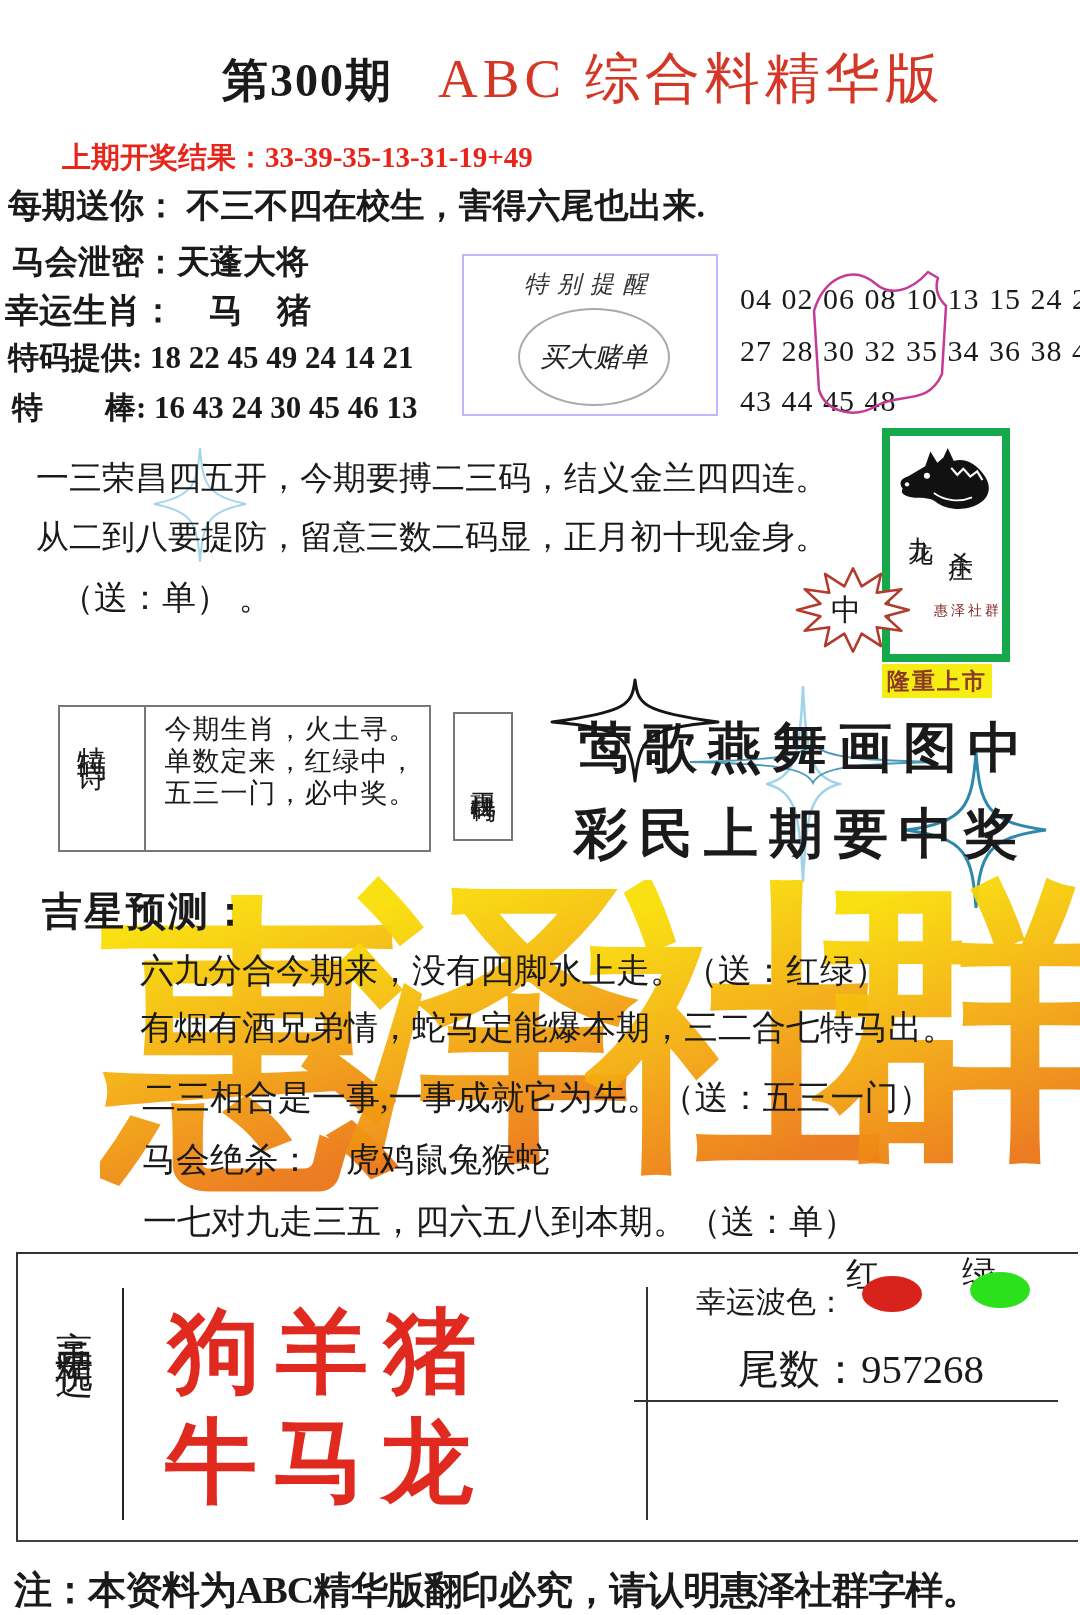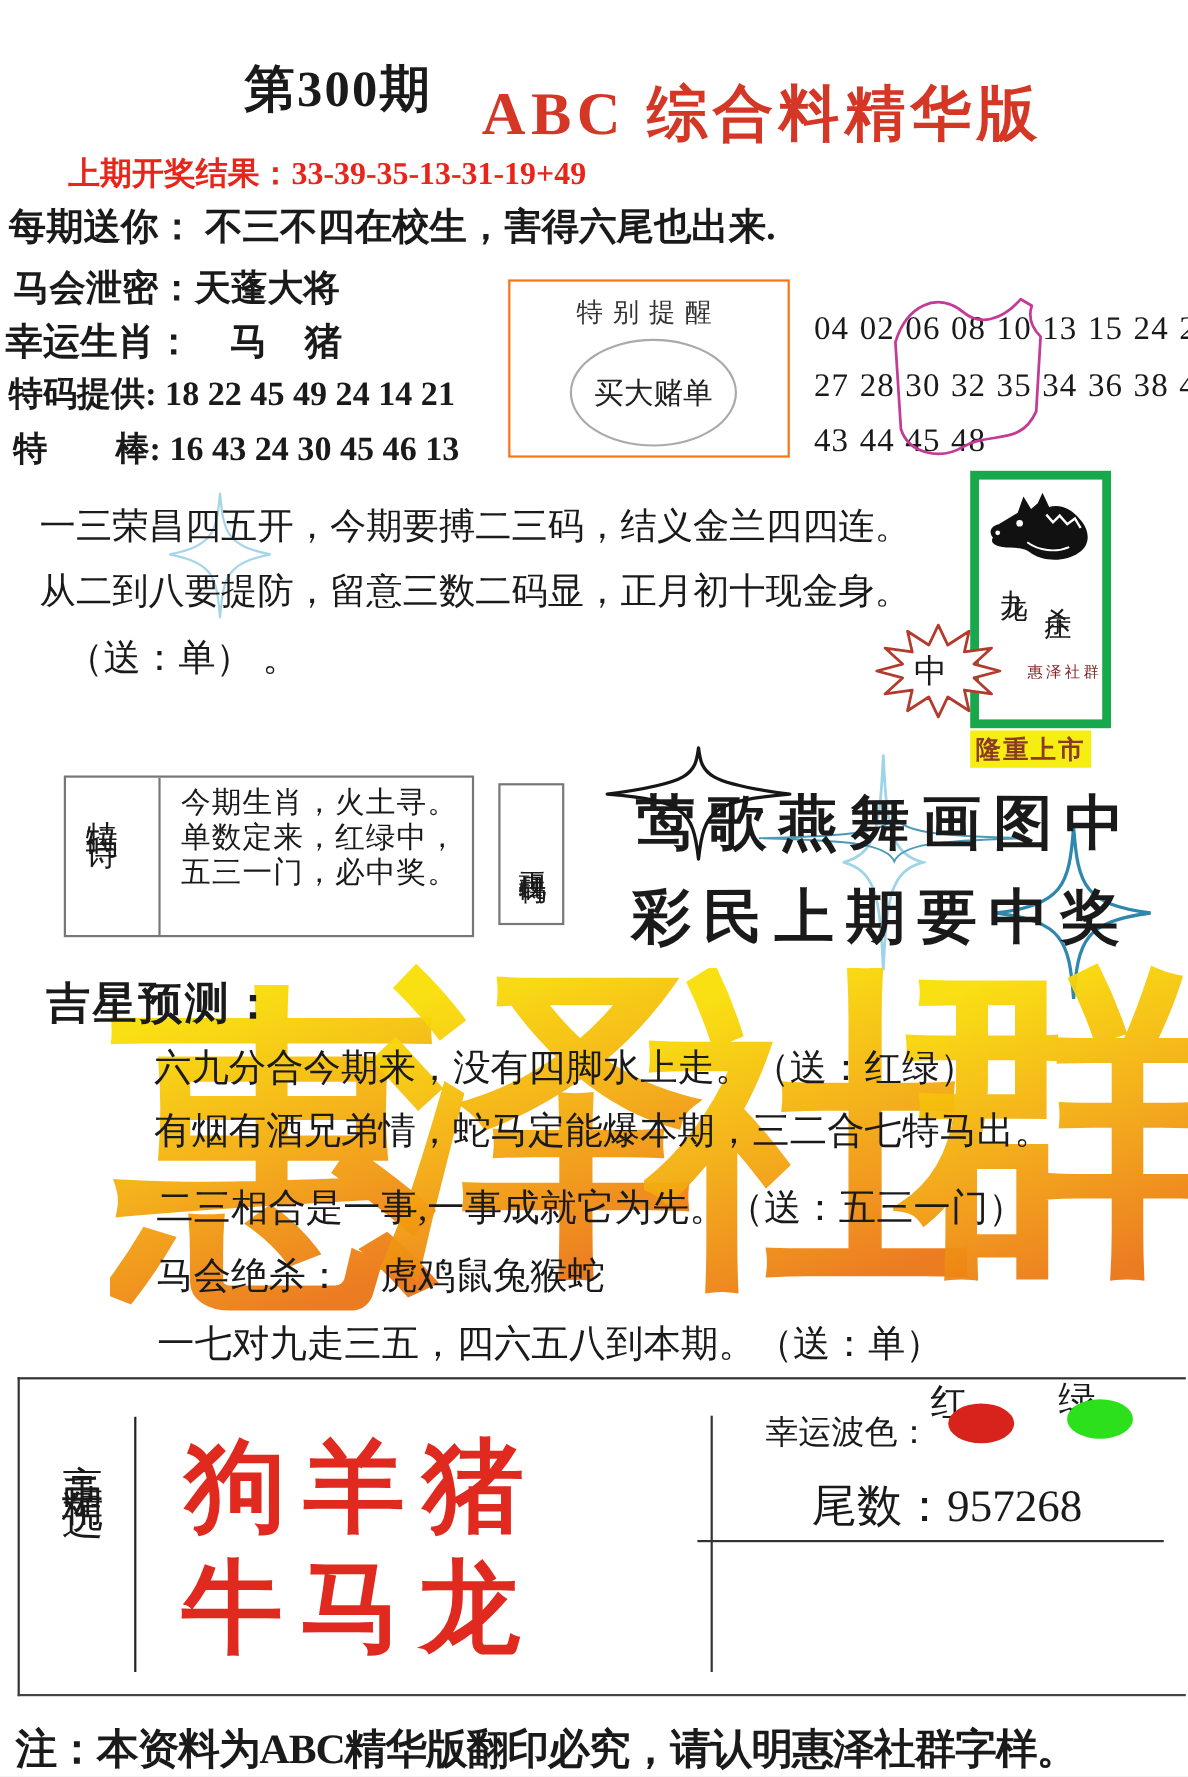--- a/index.html
+++ b/index.html
@@ -9,33 +9,33 @@
     font-family:"Liberation Serif","DejaVu Serif",serif;
     color:#1a1a1a;
   }
   .abs{position:absolute;white-space:nowrap;}
   .z1{z-index:1;}
   .deco{z-index:2;pointer-events:none;}
   .vert{writing-mode:vertical-rl;text-orientation:upright;}
 
   
   .issue{left:222px;top:50px;font-size:46px;font-weight:bold;letter-spacing:2px;}
-  .title{left:438px;top:42px;font-size:55px;font-weight:bold;color:#d53726;letter-spacing:5px;margin-top:25px;}
+  .title{left:438px;top:42px;font-size:55px;font-weight:normal;color:#d53726;letter-spacing:5px;}
   .result{left:62px;top:124px;font-size:29px;font-weight:bold;color:#e8251a;margin-top:14px;}
 
   
   .il{font-weight:600;}
   .il1{left:8px;top:183px;font-size:34px;}
   .il2{left:12px;top:240px;font-size:33px;}
   .il3{left:5px;top:288px;font-size:34px;}
   .il4{left:8px;top:337px;font-size:31px;}
   .il5{left:12px;top:387px;font-size:31px;}
 
   
-  .rem{left:462px;top:254px;width:252px;height:158px;border:2px solid #f97316;}
+  .rem{left:462px;top:254px;width:252px;height:158px;border:2px solid #c4b5fd;font-style:italic;}
   .rem-title{position:absolute;left:0;right:0;top:12px;text-align:center;
     font-size:24px;letter-spacing:9px;color:#333;white-space:nowrap;}
   .rem-ellipse{position:absolute;left:54px;top:52px;width:148px;height:94px;
     border:2px solid #aaa;border-radius:50%;display:flex;flex-direction:row;
     align-items:center;justify-content:center;line-height:1.05;font-size:27px;color:#222;}
 
   
   .sur-title{left:746px;top:226px;font-size:27px;font-weight:bold;letter-spacing:-1px;}
   .sur-row{font-size:30px;letter-spacing:1px;word-spacing:1px;}
   .sr1{left:740px;top:282px;}

